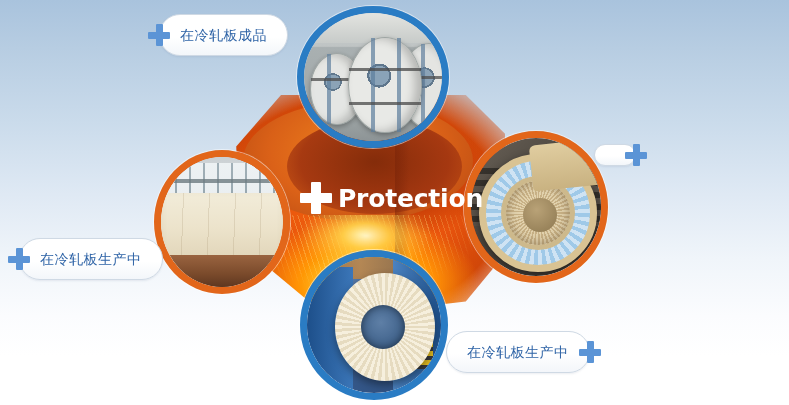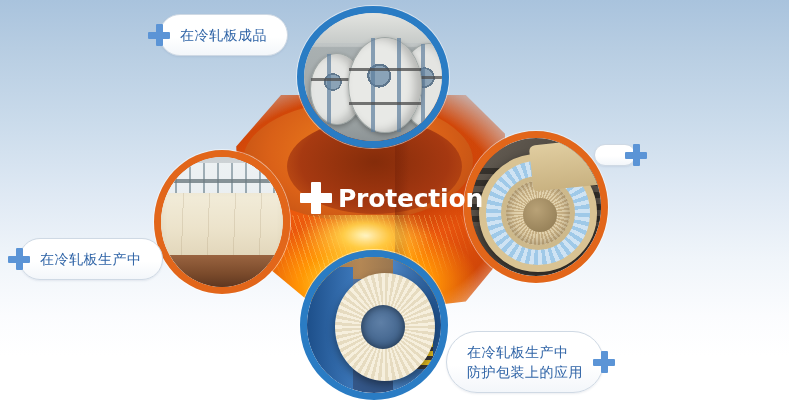--- a/index.html
+++ b/index.html
@@ -374,18 +374,17 @@
 
   <div class="callout" id="callout-right">
     <div class="pill">
     </div>
     <span class="plus-blue"></span>
   </div>
 
   <div class="callout" id="callout-bottom">
     <div class="pill">
       <div class="line">在冷轧板生产中</div>
-      <div class="line">防护包装上的应用</div>
     </div>
     <span class="plus-blue"></span>
   </div>
 
 </div>
 
 </body></html>

